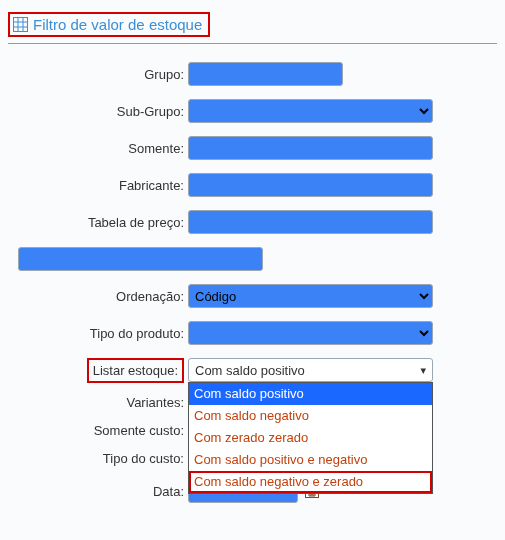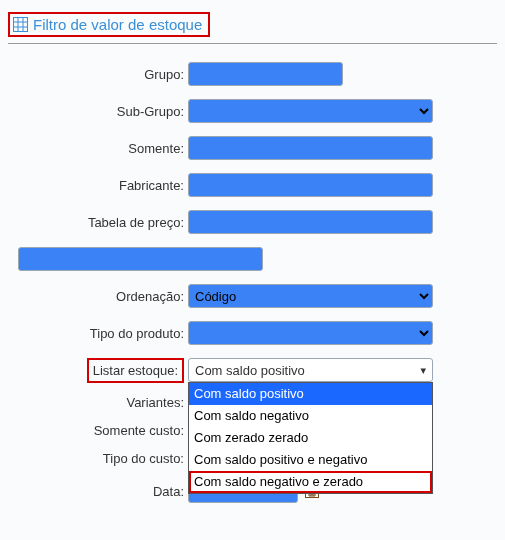--- a/index.html
+++ b/index.html
@@ -95,21 +95,21 @@
     top: 24px;
     width: 245px;
     background: #fff;
     border: 1px solid #555;
     z-index: 5;
   }
   .open-list .opt {
     padding: 2px 5px;
     font-size: 13px;
     line-height: 18px;
-    color: #000000;
+    color: #c2410c;
     white-space: nowrap;
   }
   .open-list .opt.selected {
     background: #1a68ff;
     color: #fff;
   }
   .open-list .opt.redbox {
     outline: 2px solid #d40000;
     outline-offset: -2px;
   }

